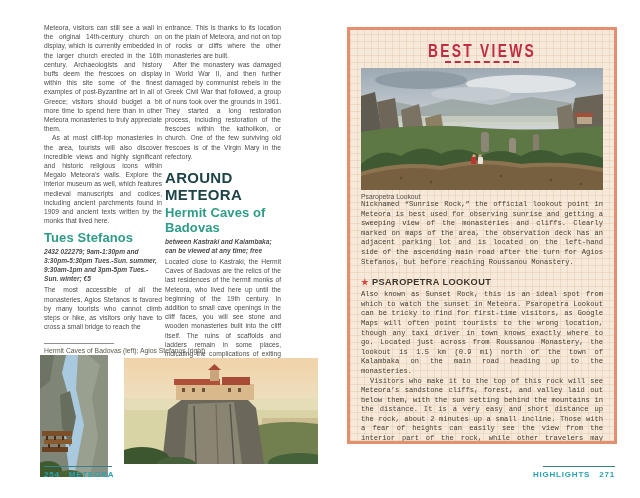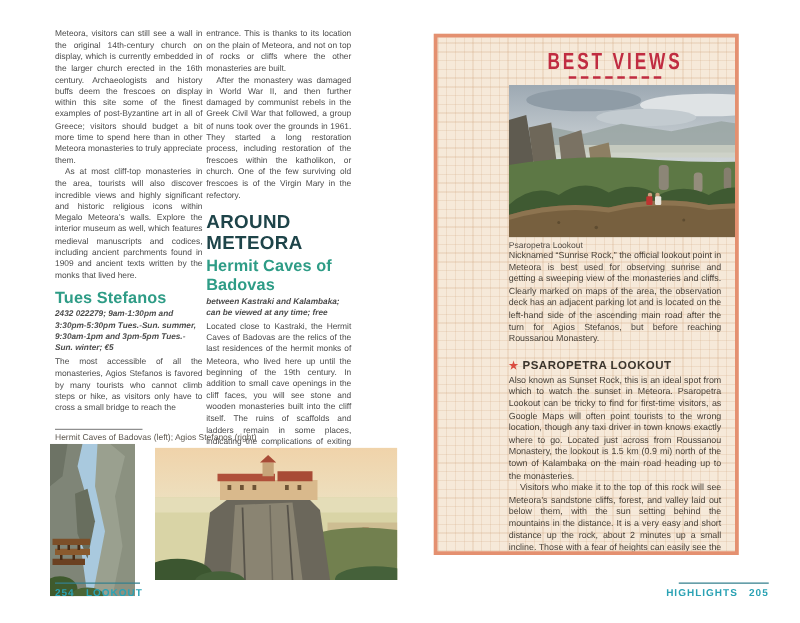--- a/index.html
+++ b/index.html
@@ -31,42 +31,41 @@
   .photo{position:absolute;overflow:hidden;}
   #photo-hermit{left:40px;top:355px;width:68px;height:122px;}
   #photo-stefanos{left:124px;top:358px;width:194px;height:106px;}
   .photo svg{display:block;width:100%;height:100%;}
   .footer{position:absolute;font-size:8px;font-weight:bold;letter-spacing:0.8px;color:#2aa2b4;}
   #footer-left{left:44px;top:470px;}
   #footer-left-rule{position:absolute;left:44px;top:466px;width:68px;border-top:1px solid #35808d;}
   .footer .pagenum{margin-right:9px;}
   
   #best-views-box{
-    position:absolute;left:347px;top:27px;width:244px;height:417px;box-sizing:border-box;
+    position:absolute;left:347px;top:27px;width:270px;height:417px;box-sizing:border-box;
     border:3px solid #e49070;background-color:#f6e9d9;
     background-image:
       repeating-linear-gradient(0deg, rgba(205,160,120,0.20) 0 1px, transparent 1px 7px),
       repeating-linear-gradient(90deg, rgba(205,160,120,0.20) 0 1px, transparent 1px 7px);
     overflow:hidden;
-    padding-left:46px;
   }
   .box-title{
     margin-top:9px;text-align:center;font-size:15px;line-height:18px;font-weight:bold;
     letter-spacing:2.5px;color:#c02c41;transform:scale(0.92,1.25);transform-origin:50% 0;
   }
   .dashed-divider{width:74px;margin:4px auto 5px;border-top:2px dashed #c02c41;}
   #photo-psaropetra{position:relative;margin:0 11px;width:242px;height:122px;overflow:hidden;}
   #photo-psaropetra svg{display:block;width:100%;height:100%;}
   .box-caption{margin:3px 11px 0;font-size:6.8px;color:#55504a;}
   .box-h{
     margin:10px 11px 2px;font-size:9.2px;line-height:11px;font-weight:bold;
     letter-spacing:0.4px;color:#3b352d;
   }
   .box-p{
-    margin:0 11px;font-size:7.1px;line-height:9.6px;text-align:justify;color:#474038;
+    margin:0 11px;font-size:7.1px;line-height:9.6px;text-align:justify;color:#474038;font-family:Liberation Mono, monospace;
   }
   .box-p.indent{text-indent:9px;}
   .star{color:#d94b3f;margin-right:3px;font-size:8.5px;}
   #footer-right{right:25px;top:470px;left:auto;text-align:right;}
   #footer-right-rule{position:absolute;left:543px;top:466px;width:72px;border-top:1px solid #35808d;}
 </style>
 </head>
 <body>
 
 <div class="col" id="col1">
@@ -146,21 +145,21 @@
     <rect x="104" y="30" width="3" height="4" fill="#6e5436"></rect>
     <rect x="114" y="30" width="3" height="4" fill="#6e5436"></rect>
     <ellipse cx="18" cy="102" rx="28" ry="13" fill="#3c5630"></ellipse>
     <ellipse cx="52" cy="107" rx="20" ry="8" fill="#46613a"></ellipse>
     <ellipse cx="176" cy="105" rx="32" ry="10" fill="#45613a"></ellipse>
   </svg>
 </div>
 
 <div id="footer-left-rule"></div>
 <div class="footer" id="footer-left">
-  <span class="pagenum">254</span><span>LOOKOUT</span>
+  <span class="pagenum">254</span><span>METEORA</span>
 </div>
 
 <div id="best-views-box">
   <div class="box-title">BEST VIEWS</div>
   <div class="dashed-divider"></div>
 
   <div id="photo-psaropetra" title="Psaropetra Lookout">
     <svg viewBox="0 0 242 122" preserveAspectRatio="none">
       <defs>
         <linearGradient id="sky3" x1="0" y1="0" x2="0" y2="1">
@@ -205,14 +204,14 @@
 
   <p class="box-p">Nicknamed “Sunrise Rock,” the official lookout point in Meteora is best used for observing sunrise and getting a sweeping view of the monasteries and cliffs. Clearly marked on maps of the area, the observation deck has an adjacent parking lot and is located on the left-hand side of the ascending main road after the turn for Agios Stefanos, but before reaching Roussanou Monastery.</p>
 
   <h4 class="box-h"><span class="star">★</span><span>PSAROPETRA LOOKOUT</span></h4>
   <p class="box-p">Also known as Sunset Rock, this is an ideal spot from which to watch the sunset in Meteora. Psaropetra Lookout can be tricky to find for first-time visitors, as Google Maps will often point tourists to the wrong location, though any taxi driver in town knows exactly where to go. Located just across from Roussanou Monastery, the lookout is 1.5 km (0.9 mi) north of the town of Kalambaka on the main road heading up to the monasteries.</p>
   <p class="box-p indent">Visitors who make it to the top of this rock will see Meteora’s sandstone cliffs, forest, and valley laid out below them, with the sun setting behind the mountains in the distance. It is a very easy and short distance up the rock, about 2 minutes up a small incline. Those with a fear of heights can easily see the view from the interior part of the rock, while other travelers may walk out toward the precipice. There are no guardrails or other safety measures here, so proceed with caution.</p>
 </div>
 
 <div id="footer-right-rule"></div>
 <div class="footer" id="footer-right">
-  <span class="pagenum">HIGHLIGHTS</span><span>205</span>
+  <span class="pagenum">HIGHLIGHTS</span><span>271</span>
 </div>
 
 </body></html>

